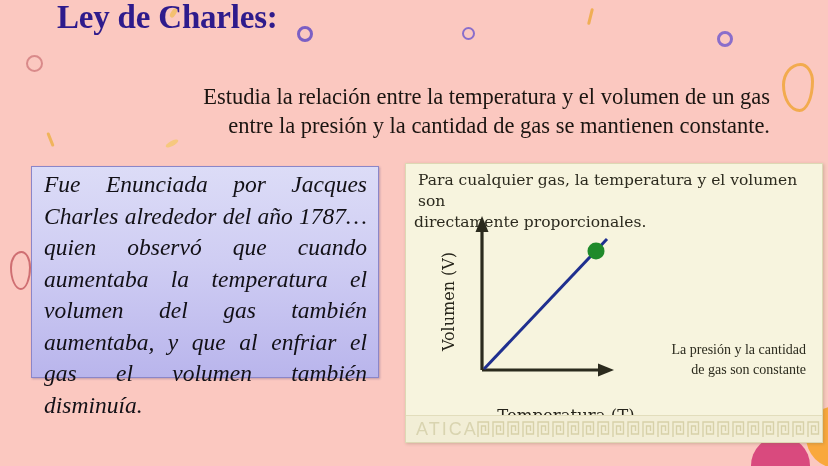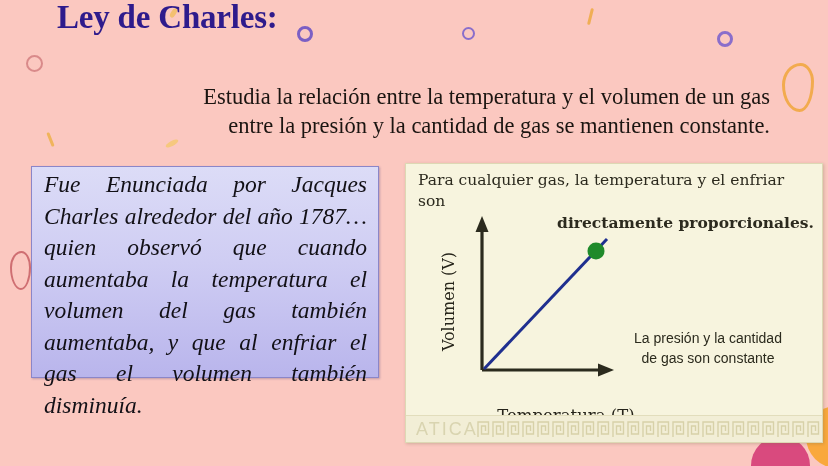--- a/index.html
+++ b/index.html
@@ -127,21 +127,21 @@
     position: absolute;
     left: 8px; top: 6px;
     width: 400px;
     text-align: center;
     color: #2c2a1e;
     font-size: 15.5px;
     line-height: 21px;
     font-family: "DejaVu Serif", serif;
   }
   #chart-title .t1 { display: block; text-align: left; padding-left: 4px; }
-  #chart-title .t2 { display: block; text-align: right; font-weight: bold; }
+  #chart-title .t2 { display: block; text-align: left; }
 
   #plot { position: absolute; left: 0; top: 48px; width: 416px; height: 182px; }
 
   #ylabel {
     position: absolute;
     left: -18px; top: 80px;
     width: 120px;
     text-align: center;
     transform: rotate(-90deg);
     transform-origin: center center;
@@ -153,27 +153,27 @@
     position: absolute;
     left: 60px; top: 194px;
     width: 200px;
     text-align: center;
     color: #26241a;
     font-size: 16.5px;
     font-family: "DejaVu Serif", serif;
   }
   #note {
     position: absolute;
-    left: 204px; top: 116px;
+    left: 204px; top: 128px;
     width: 196px;
-    text-align: center;
+    text-align: right;
     color: #2b2a1d;
     font-size: 14px;
     line-height: 20px;
-    font-family: Liberation Sans, sans-serif;
+    font-family: Liberation Serif, serif;
   }
 
   
   #band {
     position: absolute;
     left: 0; bottom: 0;
     width: 416px;
     height: 26px;
     background: #f2eed6;
     border-top: 1px solid #e2ddbc;
@@ -217,21 +217,21 @@
     <span class="l2">entre la presión y la cantidad de gas se mantienen constante.</span>
   </div>
 
   <div id="quote-box">
     <p>Fue Enunciada por Jacques Charles alrededor del año 1787… quien observó que cuando aumentaba la temperatura el volumen del gas también aumentaba, y que al enfriar el gas el volumen también disminuía.</p>
   </div>
 
   <div id="chart-card">
 
     <div id="chart-title">
-      <span class="t1">Para cualquier gas, la temperatura y el enfriar son</span>
+      <span class="t1">Para cualquier gas, la temperatura y el volumen son</span>
       <span class="t2">directamente proporcionales.</span>
     </div>
 
     <div id="plot">
       <svg width="416" height="182" viewBox="0 0 416 182">
 
         <line x1="76" y1="158" x2="76" y2="16" stroke="#2b2a1d" stroke-width="3.2"></line>
         <polygon points="76,4 69.5,20 82.5,20" fill="#2b2a1d"></polygon>
 
         <line x1="76" y1="158" x2="196" y2="158" stroke="#2b2a1d" stroke-width="3.2"></line>

